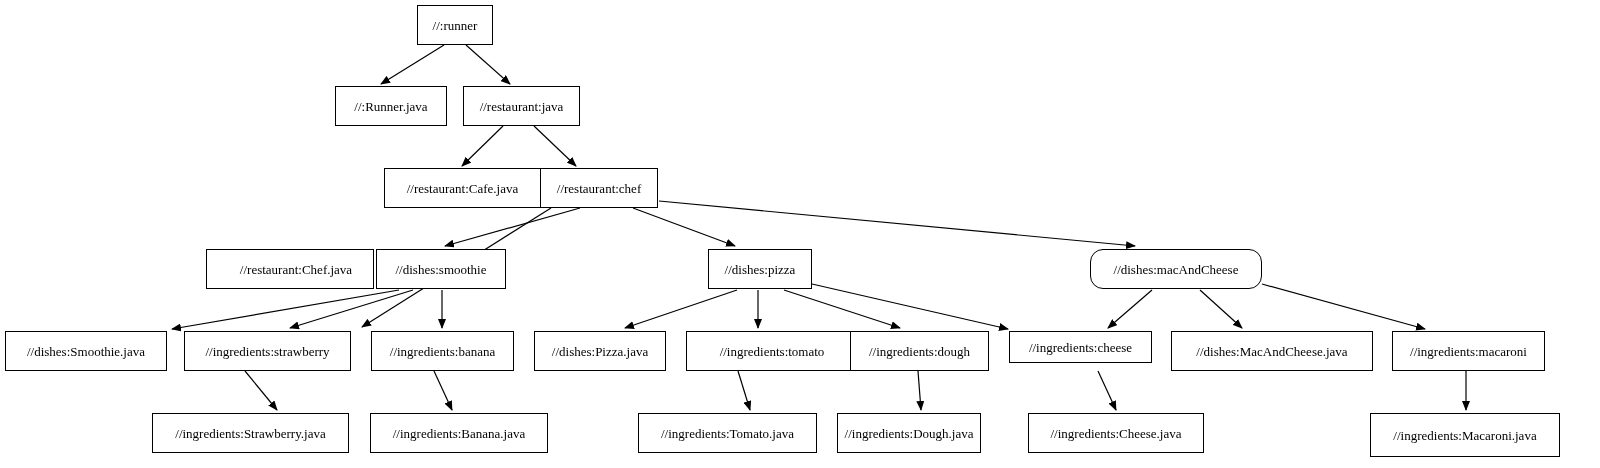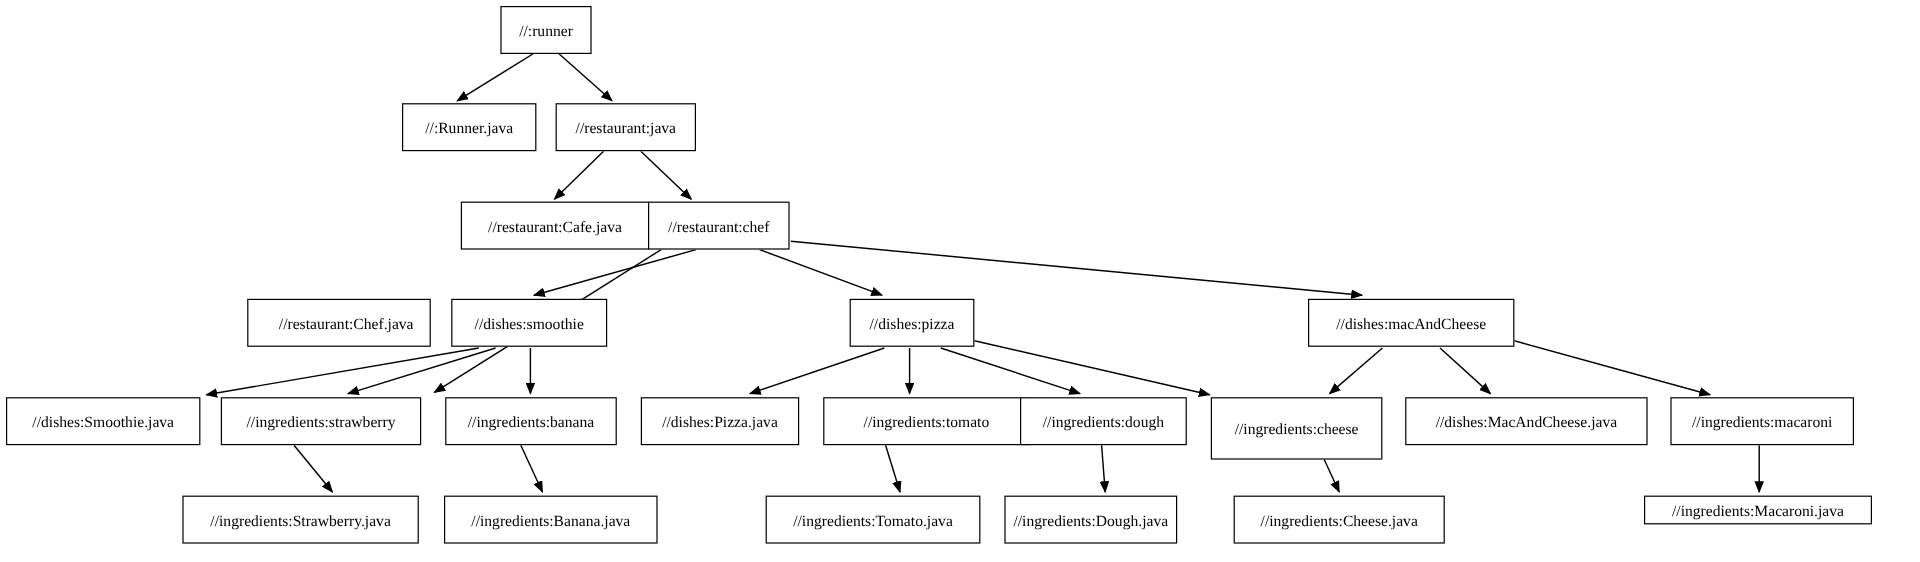--- a/index.html
+++ b/index.html
@@ -87,51 +87,51 @@
       </div>
       <div class="graph-node" style="left: 463px; top: 86px; width: 117px; height: 40px;">
         <span class="node-label">//restaurant:java</span>
       </div>
       <div class="graph-node" style="left: 365px; top: 168px; width: 157px; height: 40px; margin-left: 19px;">
         <span class="node-label">//restaurant:Cafe.java</span>
       </div>
       <div class="graph-node" style="left: 540px; top: 168px; width: 118px; height: 40px;">
         <span class="node-label">//restaurant:chef</span>
       </div>
-      <div class="graph-node" style="left: 206px; top: 249px; width: 153px; height: 40px; padding-left: 12px;">
+      <div class="graph-node" style="left: 206px; top: 249px; width: 168px; height: 40px; padding-left: 12px;">
         <span class="node-label">//restaurant:Chef.java</span>
       </div>
       <div class="graph-node" style="left: 376px; top: 249px; width: 130px; height: 40px;">
         <span class="node-label">//dishes:smoothie</span>
       </div>
       <div class="graph-node" style="left: 708px; top: 249px; width: 104px; height: 40px;">
         <span class="node-label">//dishes:pizza</span>
       </div>
-      <div class="graph-node" style="left: 1090px; top: 249px; width: 172px; height: 40px;">
+      <div class="graph-node" style="left: 1090px; top: 249px; width: 172px; height: 40px; border-radius: 13px;">
         <span class="node-label">//dishes:macAndCheese</span>
       </div>
       <div class="graph-node" style="left: 5px; top: 331px; width: 162px; height: 40px;">
         <span class="node-label">//dishes:Smoothie.java</span>
       </div>
       <div class="graph-node" style="left: 184px; top: 331px; width: 167px; height: 40px;">
         <span class="node-label">//ingredients:strawberry</span>
       </div>
       <div class="graph-node" style="left: 371px; top: 331px; width: 143px; height: 40px;">
         <span class="node-label">//ingredients:banana</span>
       </div>
       <div class="graph-node" style="left: 534px; top: 331px; width: 132px; height: 40px;">
         <span class="node-label">//dishes:Pizza.java</span>
       </div>
       <div class="graph-node" style="left: 686px; top: 331px; width: 172px; height: 40px;">
         <span class="node-label">//ingredients:tomato</span>
       </div>
       <div class="graph-node" style="left: 850px; top: 331px; width: 139px; height: 40px;">
         <span class="node-label">//ingredients:dough</span>
       </div>
-      <div class="graph-node" style="left: 1009px; top: 331px; width: 143px; height: 52px;">
+      <div class="graph-node" style="left: 1009px; top: 331px; width: 143px; height: 32px;">
         <span class="node-label">//ingredients:cheese</span>
       </div>
       <div class="graph-node" style="left: 1171px; top: 331px; width: 202px; height: 40px;">
         <span class="node-label">//dishes:MacAndCheese.java</span>
       </div>
       <div class="graph-node" style="left: 1392px; top: 331px; width: 153px; height: 40px;">
         <span class="node-label">//ingredients:macaroni</span>
       </div>
       <div class="graph-node" style="left: 152px; top: 413px; width: 197px; height: 40px;">
         <span class="node-label">//ingredients:Strawberry.java</span>
@@ -141,17 +141,17 @@
       </div>
       <div class="graph-node" style="left: 638px; top: 413px; width: 179px; height: 40px;">
         <span class="node-label">//ingredients:Tomato.java</span>
       </div>
       <div class="graph-node" style="left: 837px; top: 413px; width: 144px; height: 40px;">
         <span class="node-label">//ingredients:Dough.java</span>
       </div>
       <div class="graph-node" style="left: 1028px; top: 413px; width: 176px; height: 40px;">
         <span class="node-label">//ingredients:Cheese.java</span>
       </div>
-      <div class="graph-node" style="left: 1370px; top: 413px; width: 190px; height: 24px;">
+      <div class="graph-node" style="left: 1370px; top: 413px; width: 190px; height: 44px;">
         <span class="node-label">//ingredients:Macaroni.java</span>
       </div>
     </div>
 </div>
 
 </body></html>

